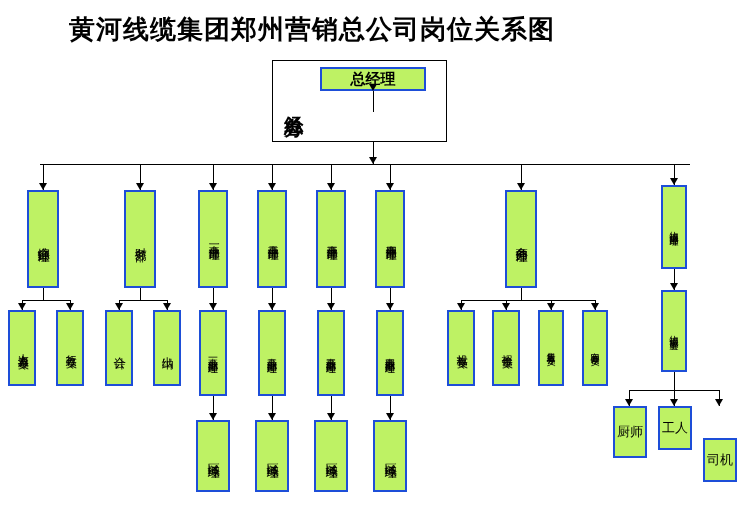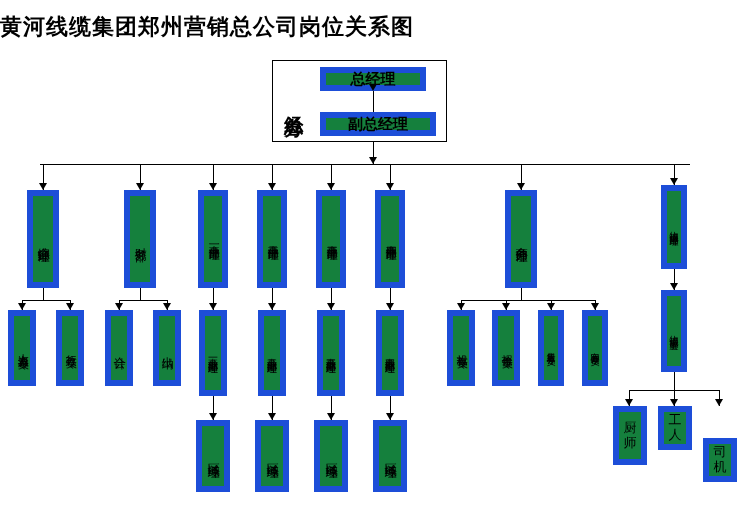--- a/index.html
+++ b/index.html
@@ -3,26 +3,26 @@
 <meta charset="utf-8">
 <style>
   html,body{margin:0;padding:0;}
   body{
     width:756px;height:524px;background:#ffffff;
     font-family:"DejaVu Sans","Liberation Sans",sans-serif;
     position:relative;overflow:hidden;
   }
   #canvas{position:absolute;left:0;top:0;width:756px;height:524px;}
   .title{
-    position:absolute;left:0;top:12px;width:624px;text-align:left;
-    font-size:22px;font-weight:bold;color:#000;letter-spacing:1px;
+    position:absolute;left:0;top:12px;width:624px;text-align:center;
+    font-size:26px;font-weight:bold;color:#000;letter-spacing:1px;
   }
   .node{
     position:absolute;box-sizing:border-box;
-    background:#15803d;border:6px solid #1d4ed8;
+    background:#bef264;border:2px solid #1d4ed8;
     display:flex;align-items:center;justify-content:center;
     text-align:center;color:#000;line-height:1.12;
   }
   .node.plain{background:#ffffff;}
   .node.vert{
     writing-mode:vertical-rl;text-orientation:upright;
     letter-spacing:1px;
   }
   .group-box{
     position:absolute;box-sizing:border-box;
@@ -39,21 +39,20 @@
 <div id="canvas">
 
   <div class="title">黄河线缆集团郑州营销总公司岗位关系图</div>
 
   <div class="group-box" style="left:272px;top:60px;width:175px;height:82px;"></div>
 
   <div class="node plain vert" style="left:276px;top:62px;width:36px;height:78px;border:none;background:transparent;font-size:19px;font-weight:bold;">总经办</div>
 
   <div class="node" style="left:320px;top:67px;width:106px;height:24px;font-size:15px;font-weight:bold;">总经理</div>
 
-  <div class="node" style="left:320px;top:112px;width:116px;height:24px;font-size:15px;font-weight:bold;">副总经理</div>
 
   <div class="line vline" style="left:373px;top:91px;height:21px;"></div>
 
   <div class="line vline" style="left:373px;top:142px;height:22px;"></div>
 
   <div class="line hline" style="left:40px;top:164px;width:650px;"></div>
 
   <div class="node vert" style="left:27px;top:190px;width:32px;height:98px;font-size:12px;">综合部经理</div>
   <div class="node vert" style="left:124px;top:190px;width:32px;height:98px;font-size:12px;">财务部</div>
   <div class="node vert" style="left:198px;top:190px;width:30px;height:98px;font-size:11px;">事业一部经理</div>
@@ -122,21 +121,21 @@
   <div class="node vert" style="left:255px;top:420px;width:34px;height:72px;font-size:12px;">区域经理</div>
   <div class="node vert" style="left:314px;top:420px;width:34px;height:72px;font-size:12px;">区域经理</div>
   <div class="node vert" style="left:373px;top:420px;width:34px;height:72px;font-size:12px;">区域经理</div>
 
   <div class="line vline" style="left:674px;top:372px;height:18px;"></div>
   <div class="line hline" style="left:629px;top:390px;width:90px;"></div>
   <div class="line vline" style="left:629px;top:390px;height:16px;"></div>
   <div class="line vline" style="left:674px;top:390px;height:16px;"></div>
   <div class="line vline" style="left:719px;top:390px;height:16px;"></div>
 
-  <div class="node" style="left:613px;top:406px;width:34px;height:59px;font-size:13px;">厨师</div>
+  <div class="node" style="left:613px;top:406px;width:34px;height:52px;font-size:13px;">厨师</div>
   <div class="node" style="left:658px;top:406px;width:34px;height:44px;font-size:13px;">工人</div>
   <div class="node" style="left:703px;top:406px;width:34px;height:44px;font-size:13px;margin-top:32px;">司机</div>
 
   <svg class="arrows" viewBox="0 0 756 524">
     <g fill="#000">
       <polygon points="373,91 369,84 377,84"></polygon>
       <polygon points="373,164 369,157 377,157"></polygon>
       <polygon points="43,190 39,183 47,183"></polygon>
       <polygon points="140,190 136,183 144,183"></polygon>
       <polygon points="213,190 209,183 217,183"></polygon>

